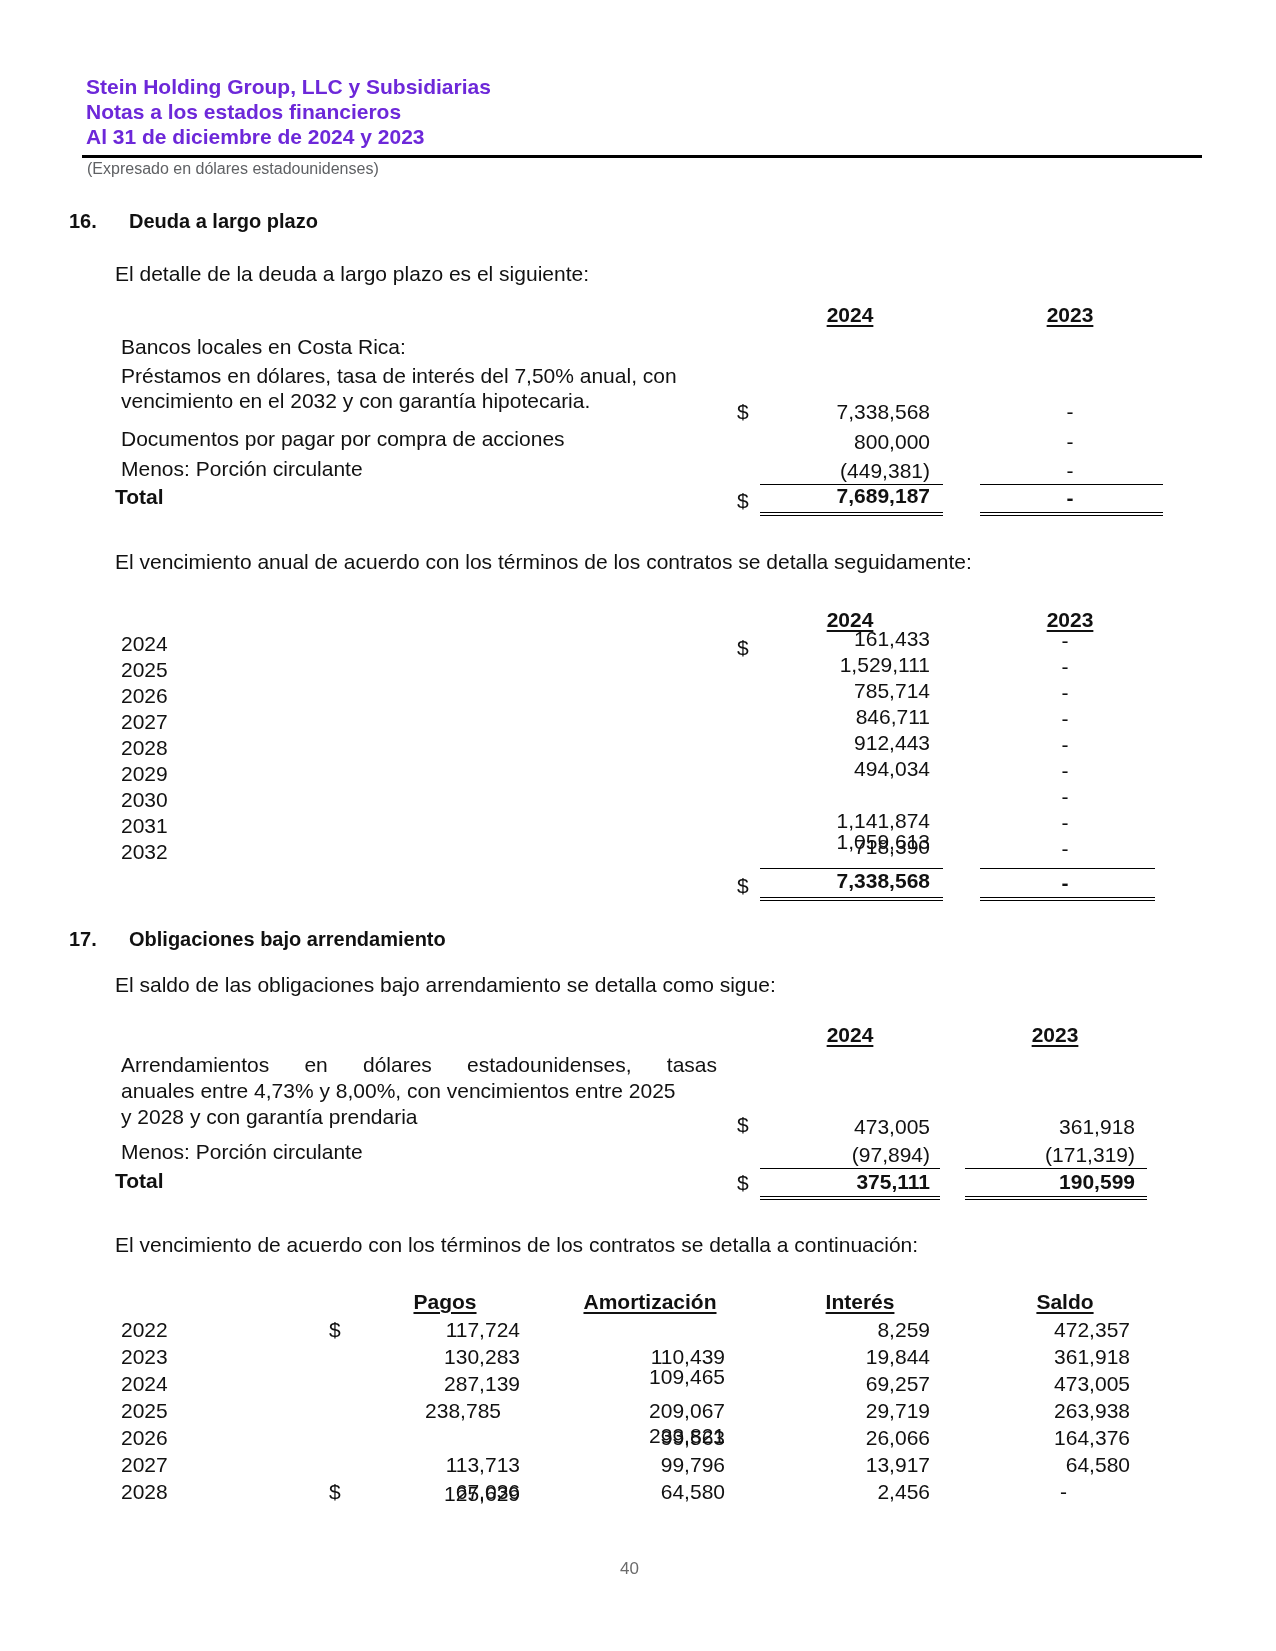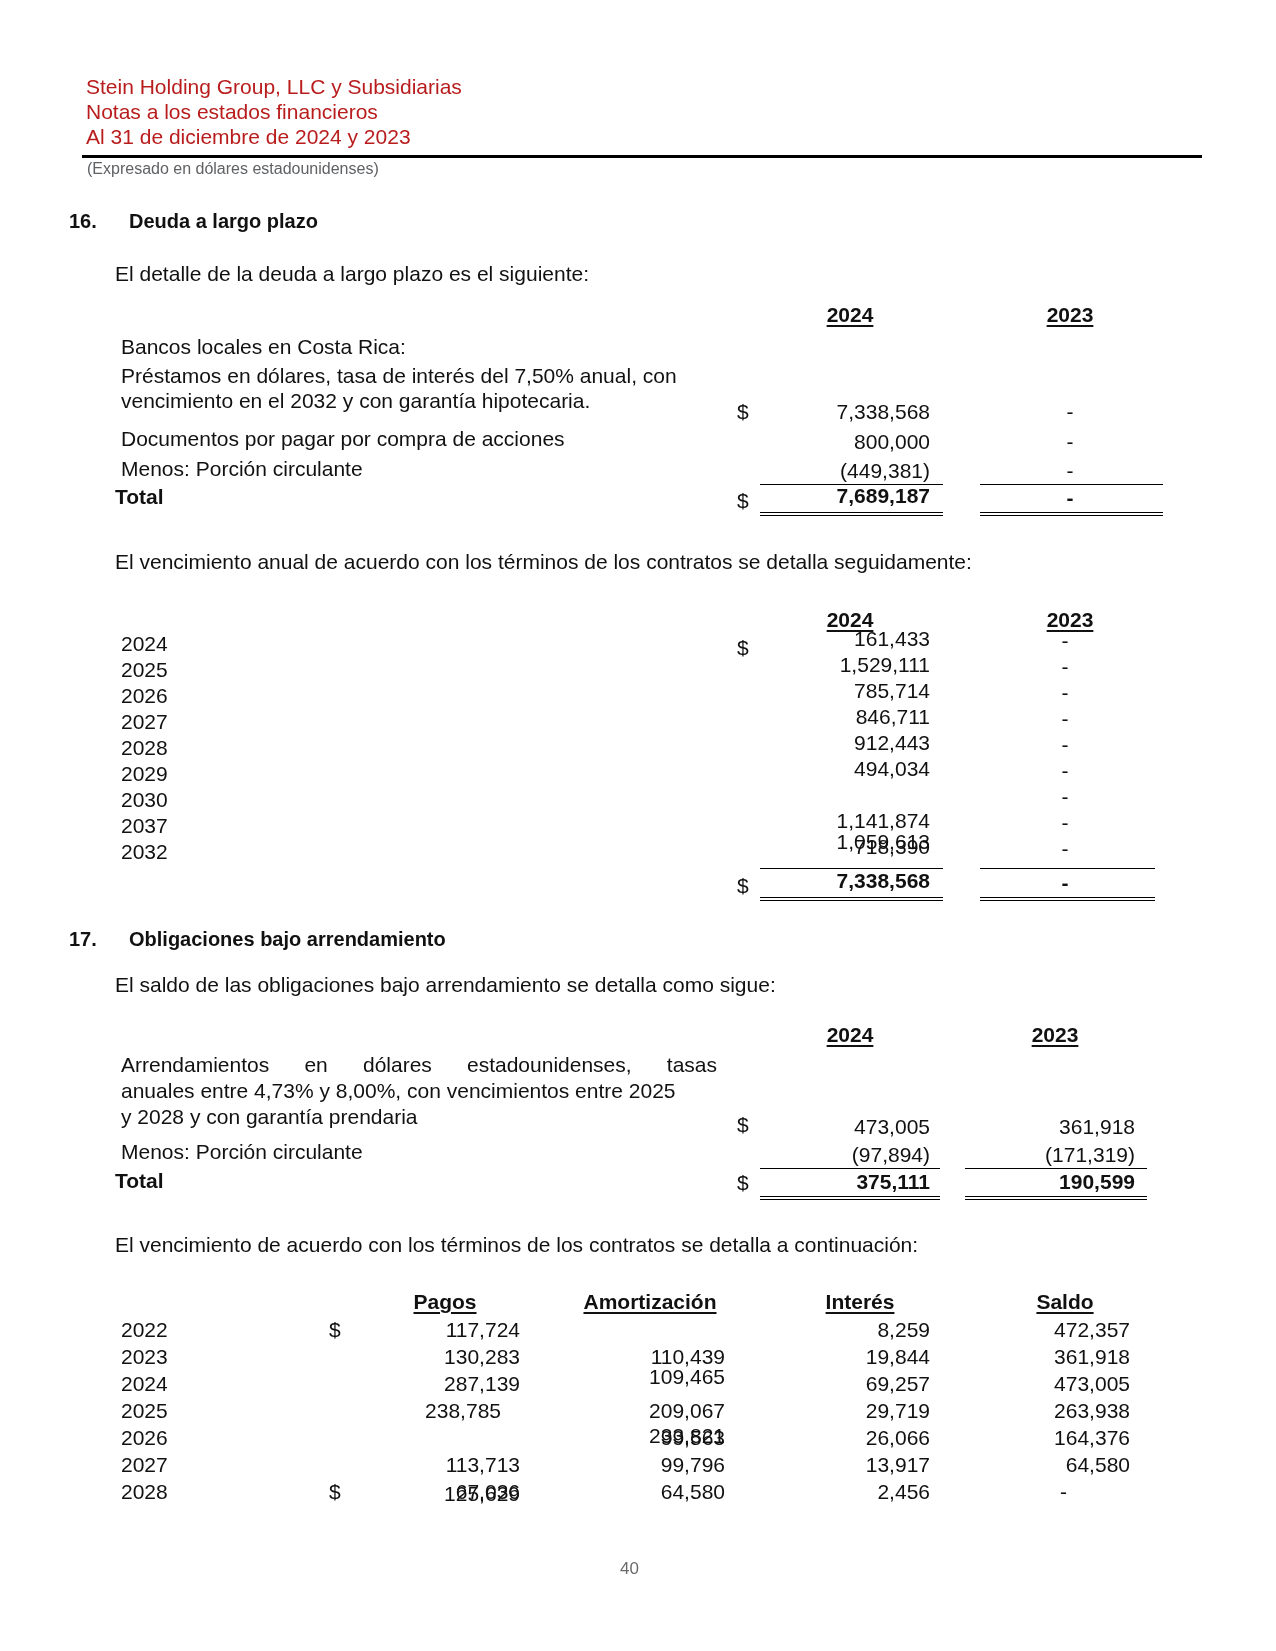--- a/index.html
+++ b/index.html
@@ -1,18 +1,18 @@
 <!DOCTYPE html>
 <html><head>
 <meta charset="utf-8">
 <style>
   html, body { margin: 0; padding: 0; background: #ffffff; }
   body { width: 1276px; height: 1651px; position: relative; font-family: "Liberation Sans", sans-serif; color: #111; overflow: hidden; }
   .abs { position: absolute; }
-  .hdr { color: #b91c1c; font-weight: normal; font-size: 21px; line-height: 25px; left: 86px; }
+  .hdr { color: #6d28d9; font-weight: bold; font-size: 21px; line-height: 25px; left: 86px; }
   .hdr-sub { color: #5f6164; font-size: 16px; left: 87px; top: 160px; }
   .hdr-rule { left: 82px; top: 155px; width: 1120px; height: 3px; background: #000; }
   .sect { font-weight: bold; font-size: 20px; }
   .txt { font-size: 21px; }
   .bold { font-weight: bold; }
   .num { text-align: right; font-size: 21px; }
   .colhead { font-weight: bold; font-size: 21px; text-decoration: underline; text-decoration-thickness: 2px; text-underline-offset: 3px; text-align: center; }
   .line1 { height: 1px; background: #000; }
   .line2 { height: 4px; border-top: 1px solid #000; border-bottom: 1px solid #000; box-sizing: border-box; }
   .dash { text-align: center; font-size: 21px; }
@@ -81,21 +81,21 @@
     <div class="abs dash" style="left: 1000px; top: 707px; width: 130px;">-</div>
     <div class="abs txt" style="left: 121px; top: 736px;">2028</div>
     <div class="abs num" style="left: 760px; top: 731px; width: 170px;">912,443</div>
     <div class="abs dash" style="left: 1000px; top: 733px; width: 130px;">-</div>
     <div class="abs txt" style="left: 121px; top: 762px;">2029</div>
     <div class="abs num" style="left: 760px; top: 757px; width: 170px;">494,034</div>
     <div class="abs dash" style="left: 1000px; top: 759px; width: 130px;">-</div>
     <div class="abs txt" style="left: 121px; top: 788px;">2030</div>
     <div class="abs num" style="left: 760px; top: 830px; width: 170px;">1,059,613</div>
     <div class="abs dash" style="left: 1000px; top: 785px; width: 130px;">-</div>
-    <div class="abs txt" style="left: 121px; top: 814px;">2037</div>
+    <div class="abs txt" style="left: 121px; top: 814px;">2031</div>
     <div class="abs num" style="left: 760px; top: 809px; width: 170px;">1,141,874</div>
     <div class="abs dash" style="left: 1000px; top: 811px; width: 130px;">-</div>
     <div class="abs txt" style="left: 121px; top: 840px;">2032</div>
     <div class="abs num" style="left: 760px; top: 835px; width: 170px;">718,390</div>
     <div class="abs dash" style="left: 1000px; top: 837px; width: 130px;">-</div>
   </div>
 
 <div class="abs line1" style="left:760px; top:868px; width:183px;"></div>
 <div class="abs line1" style="left:980px; top:868px; width:175px;"></div>
 <div class="abs txt" style="left:737px; top:874px;">$</div>

